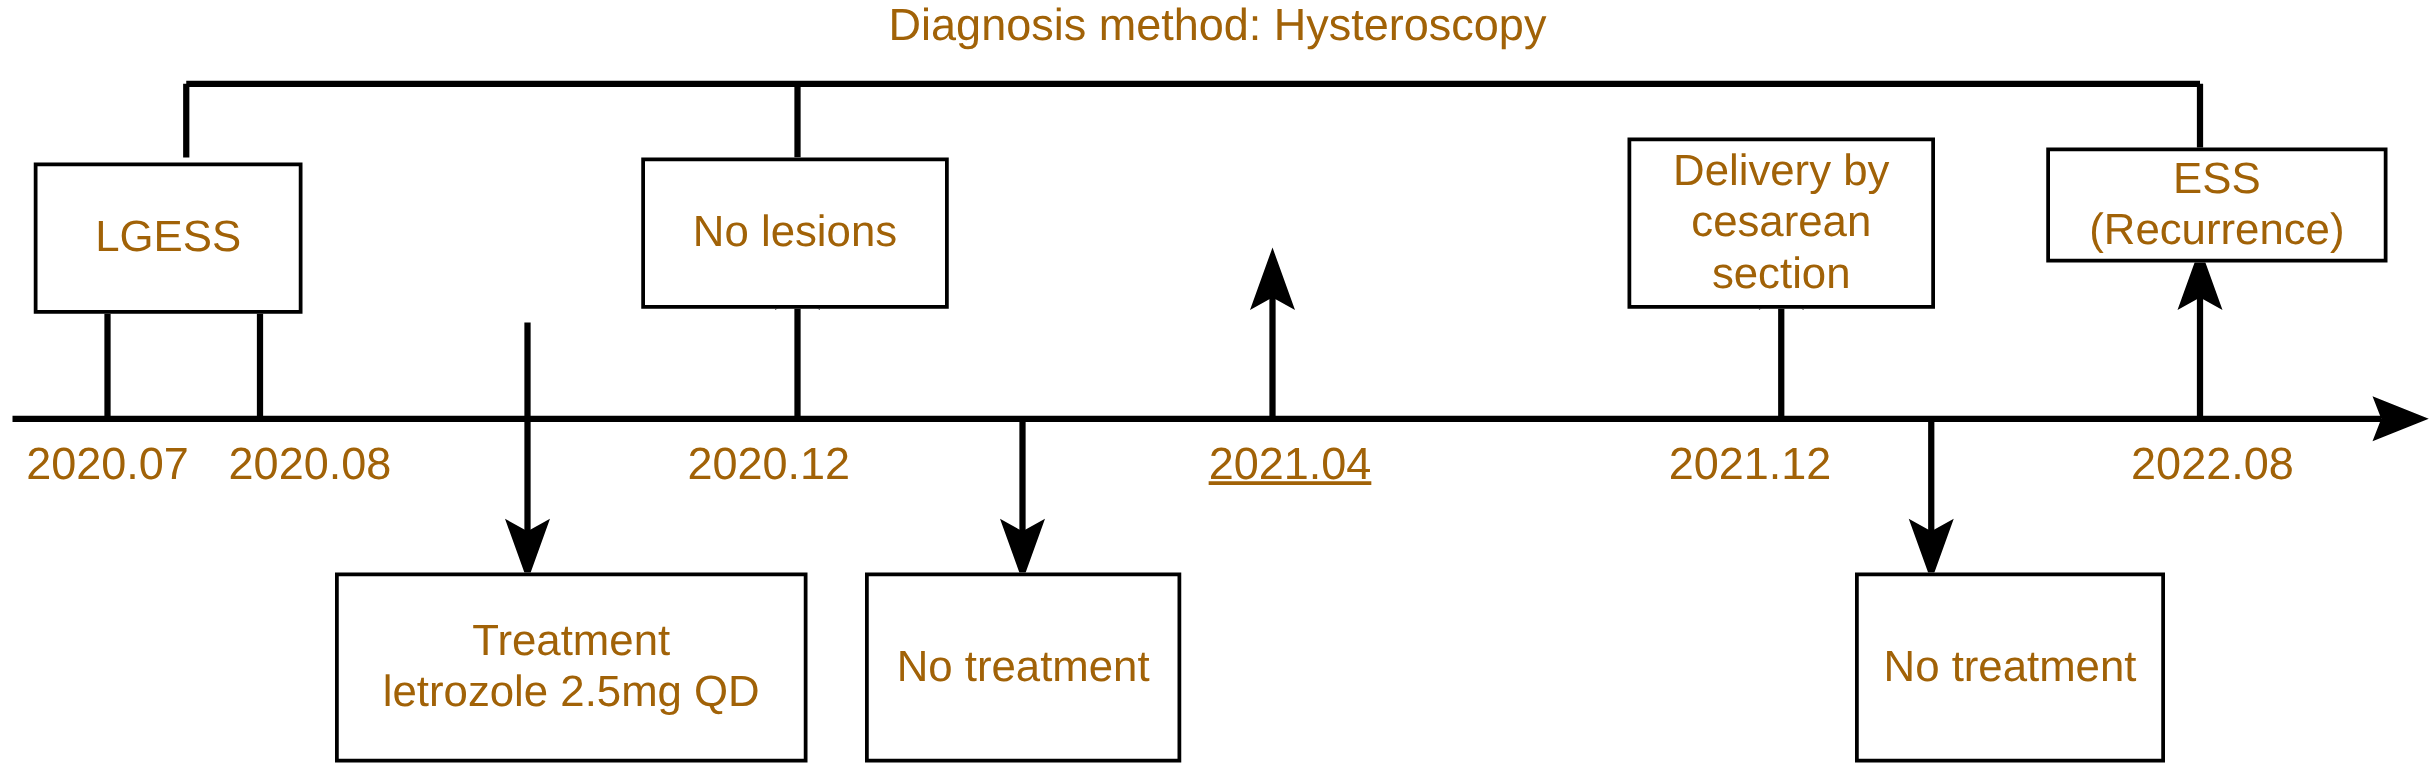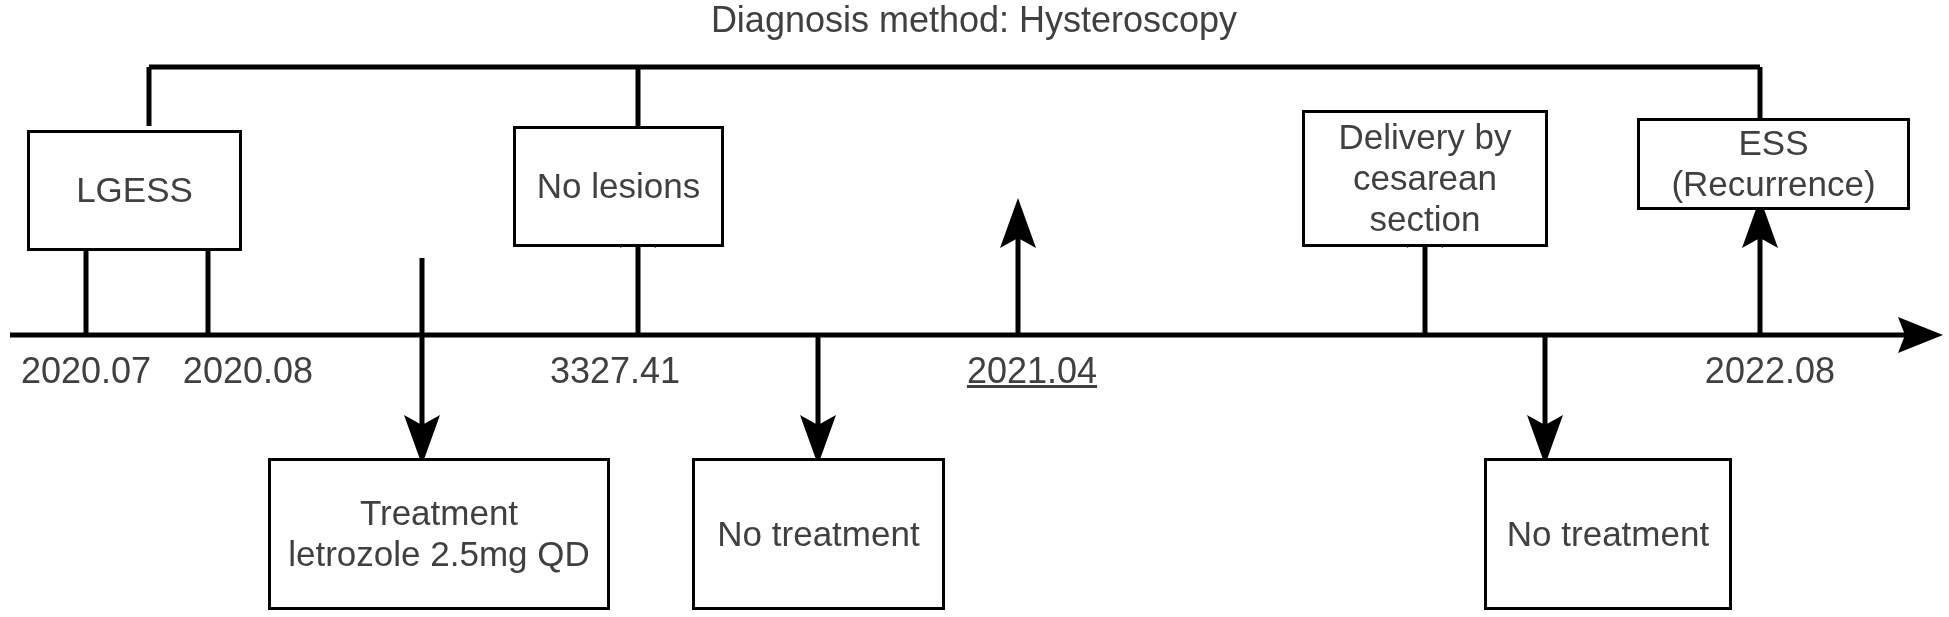--- a/index.html
+++ b/index.html
@@ -6,21 +6,21 @@
     margin: 0;
     padding: 0;
     background: #ffffff;
   }
   #canvas {
     position: relative;
     width: 1949px;
     height: 617px;
     background: #ffffff;
     font-family: "Liberation Sans", sans-serif;
-    color: #404040;
+    color: #a16207;
     overflow: hidden;
   }
   #wires {
     position: absolute;
     left: 0;
     top: 0;
     width: 1949px;
     height: 617px;
     pointer-events: none;
   }
@@ -101,41 +101,42 @@
       <path d="M422,465 L404,415 L422,425 L440,415 Z"></path>
       <path d="M818,465 L800,415 L818,425 L836,415 Z"></path>
       <path d="M1545,465 L1527,415 L1545,425 L1563,415 Z"></path>
     </g>
   </svg>
 
   <div class="diagram-title" style="left:499px; top:0px; width:950px;">Diagnosis method: Hysteroscopy</div>
 
   <div class="node-box" style="left:27px; top:130px; width:215px; height:121px;">LGESS</div>
 
-  <div class="node-box" style="left:513px; top:126px; width:211px; height:121px;">No lesions</div>
+  <div class="node-box" style="left:513px; top:126px; width:246px; height:121px;">No lesions</div>
 
 
   <div class="node-box" style="left:1302px; top:110px; width:246px; height:137px;">Delivery by
 cesarean
 section</div>
 
   <div class="node-box" style="left:1637px; top:118px; width:273px; height:92px;">ESS
 (Recurrence)</div>
 
   <div class="axis-label" style="left:-14px; top:352px; width:200px;">2020.07</div>
 
   <div class="axis-label" style="left:113px; top:352px; width:200px;text-align:right;">2020.08</div>
 
-  <div class="axis-label" style="left:515px; top:352px; width:200px;">3327.41</div>
+  <div class="axis-label" style="left:515px; top:352px; width:200px;">2020.12</div>
 
   <div class="axis-label" style="left:932px; top:352px; width:200px;text-decoration:underline;">2021.04</div>
 
+  <div class="axis-label" style="left:1300px; top:352px; width:200px;">2021.12</div>
 
   <div class="axis-label" style="left:1635px; top:352px; width:200px;text-align:right;">2022.08</div>
 
-  <div class="node-box" style="left:268px; top:458px; width:342px; height:152px;">Treatment
+  <div class="node-box" style="left:268px; top:458px; width:378px; height:152px;">Treatment
 letrozole 2.5mg QD</div>
 
   <div class="node-box" style="left:692px; top:458px; width:253px; height:152px;">No treatment</div>
 
   <div class="node-box" style="left:1484px; top:458px; width:248px; height:152px;">No treatment</div>
 
 </div>
 
 </body></html>

